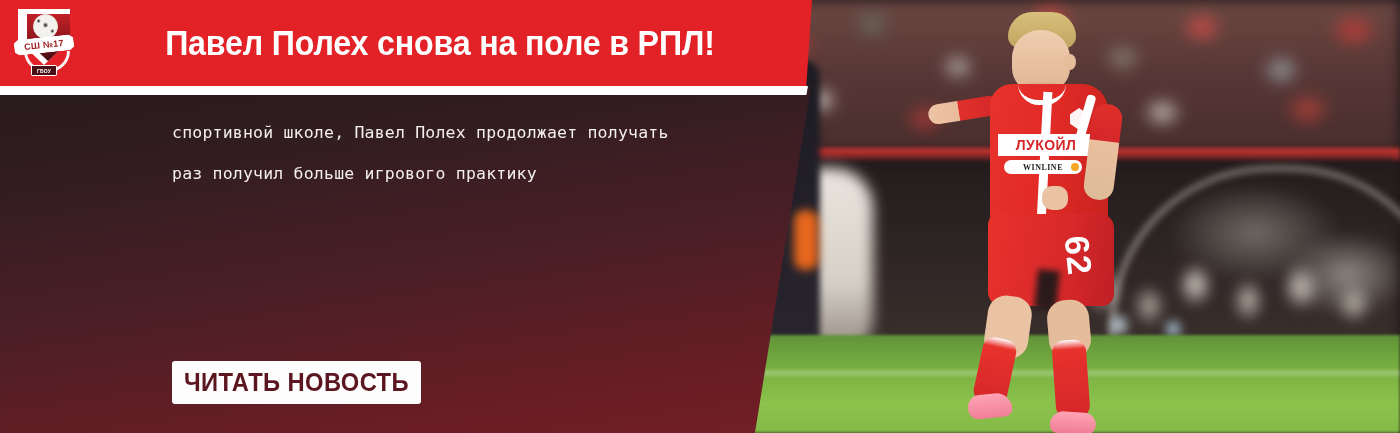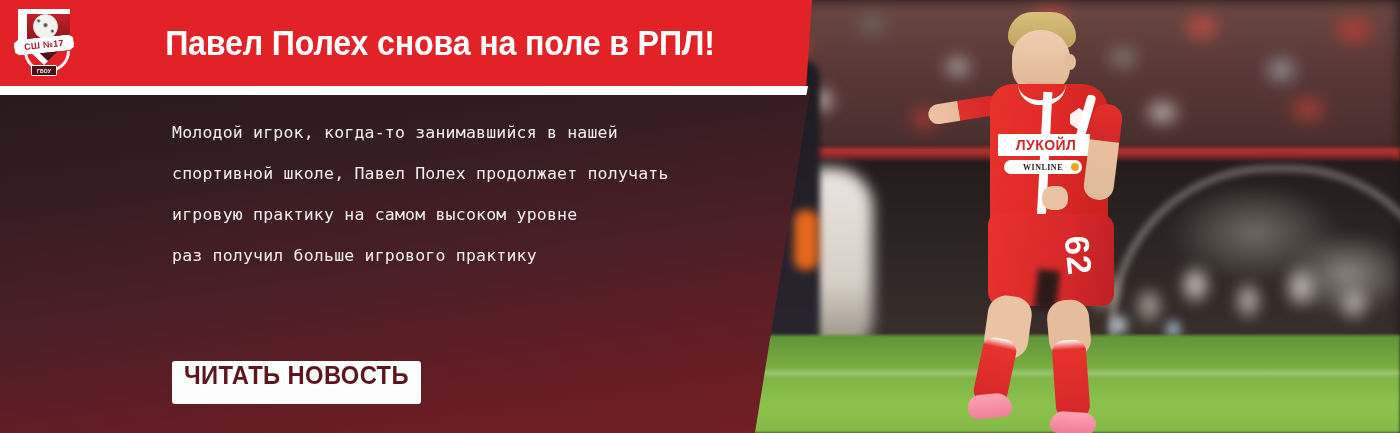--- a/index.html
+++ b/index.html
@@ -352,21 +352,21 @@
     white-space: nowrap;
   }
 
   
   .cta {
     position: absolute;
     left: 172px; top: 361px;
     width: 249px; height: 43px;
     background: #fdfdfd;
     border-radius: 3px;
-    display: flex; justify-content: center;
+    display: flex; align-items: center; justify-content: center;
     cursor: pointer;
   }
   .cta span {
     color: #5c1620;
     font-family: "Liberation Sans Narrow", "Liberation Sans", sans-serif;
     font-weight: 700;
     font-size: 25px;
     letter-spacing: .4px;
     transform: scaleX(0.95);
   }
@@ -435,23 +435,21 @@
     </div>
     <div class="crest-wreath"></div>
     <div class="crest-base">
       <span>ГБОУ</span>
     </div>
   </div>
 
   <div class="headline">Павел Полех снова на поле в РПЛ!</div>
 
   <div class="body-text">
-    <div class="body-line">Молодой игрок, когда-то занимавшийся в нашей</div>
     <div class="body-line">спортивной школе, Павел Полех продолжает получать</div>
-    <div class="body-line">игровую практику на самом высоком уровне</div>
     <div class="body-line">раз получил больше игрового практику</div>
   </div>
 
   <div class="cta">
     <span>ЧИТАТЬ НОВОСТЬ</span>
   </div>
 
 </div>
 
 </body></html>

